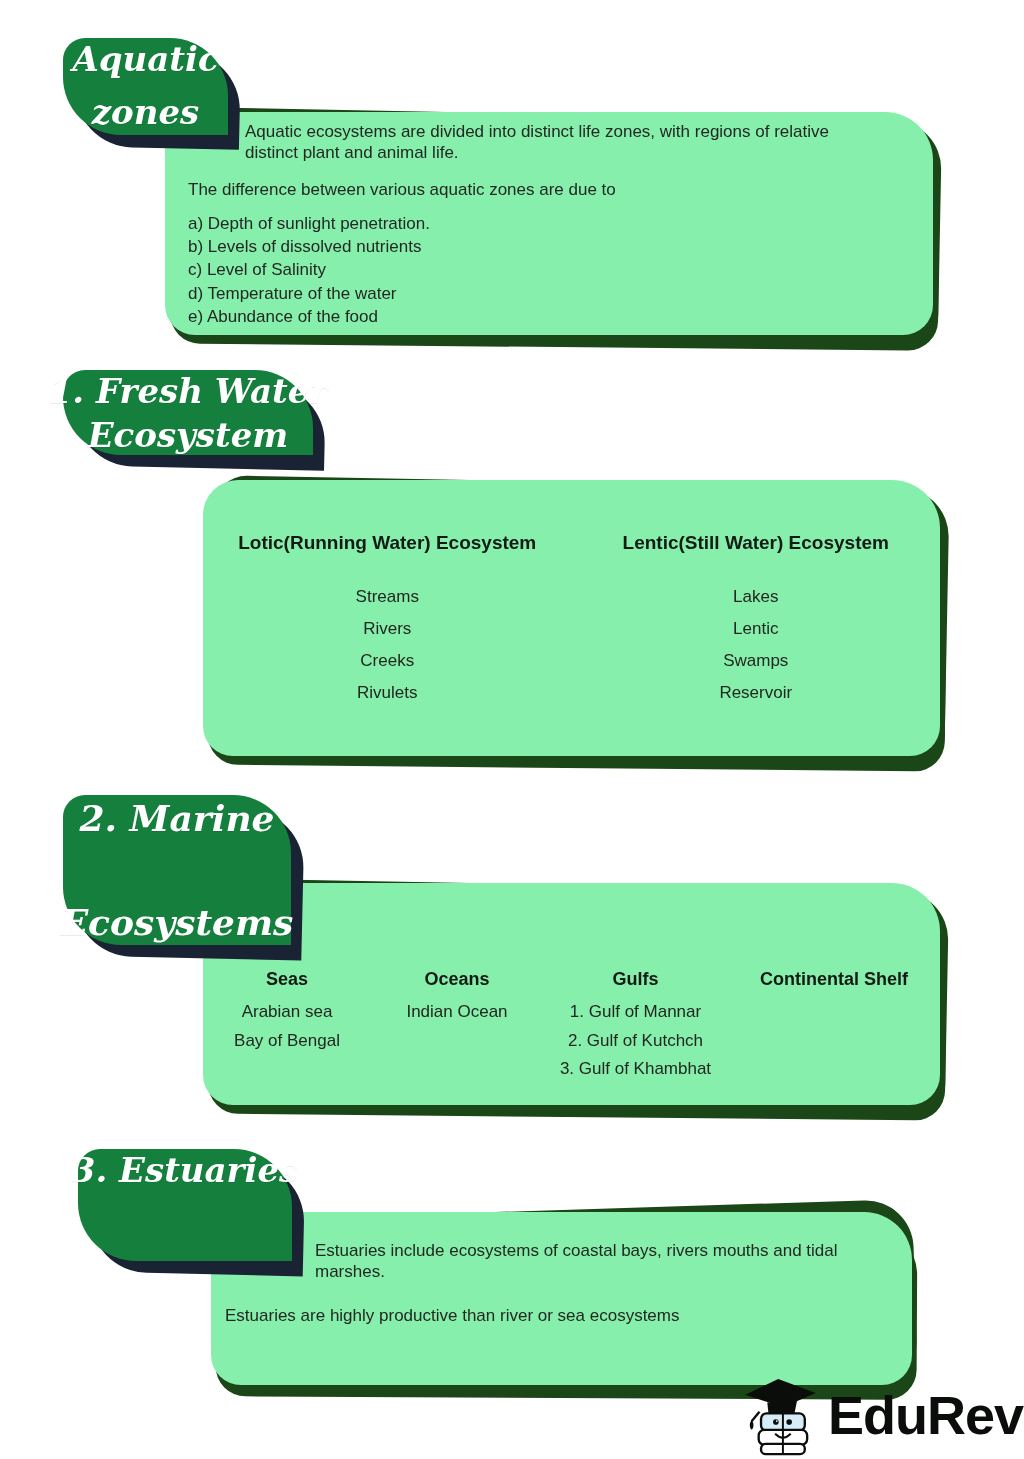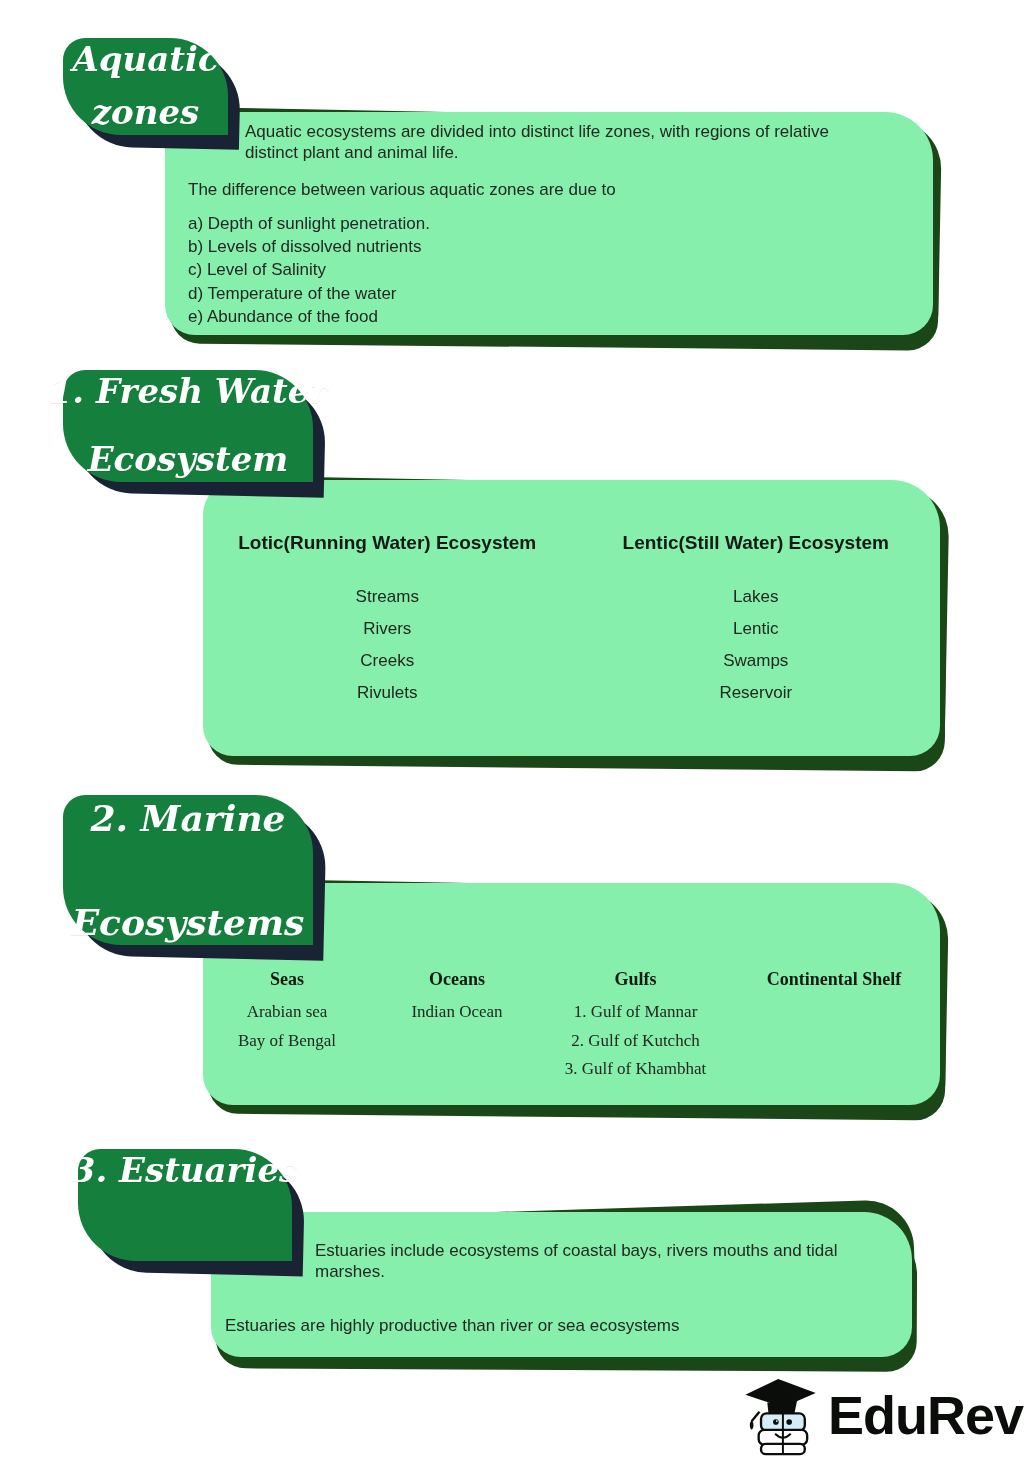--- a/index.html
+++ b/index.html
@@ -71,21 +71,21 @@
   .s2-col-items div { font-size: 17px; line-height: 32px; }
 
   .s3-grid { display: grid; grid-template-columns: 168px 172px 185px 212px; padding-top: 86px; }
   .s3-col { text-align: center; }
   .s3-col .col-header { font-size: 18px; }
   .s3-items { margin-top: 8px; }
   .s3-items div { font-size: 17px; line-height: 28.5px; }
 
   .s4-face { padding: 28px 20px 0 14px; }
   .s4-p1 { margin-left: 90px; }
-  .s4-p2 { margin-top: 33px; }
+  .s4-p2 { margin-top: 23px; }
 
   
   .brand-text {
     position: absolute; left: 828px; top: 1384px;
     font-size: 54px; font-weight: 700; letter-spacing: -1px;
     color: #0b0d0b; z-index: 4;
   }
   .mascot { position: absolute; left: 736px; top: 1374px; z-index: 4; }
 </style>
 </head>
@@ -130,28 +130,28 @@
           <div class="s2-col-items">
             <div>Lakes</div>
             <div>Lentic</div>
             <div>Swamps</div>
             <div>Reservoir</div>
           </div>
         </div>
       </div>
     </div>
   </div>
-  <div class="blabel" style="left:63px; top:370px; width:250px; height:112px;">
+  <div class="blabel" style="left:63px; top:370px; width:250px; height:85px;">
     <div class="bface">
       <div class="script">1. Fresh Water</div>
       <div class="script">Ecosystem</div>
     </div>
   </div>
 
-  <div class="gbox" style="left:203px; top:883px; width:737px; height:222px;font-family:Liberation Serif, serif;">
+  <div class="gbox" style="left:203px; top:883px; width:737px; height:222px;">
     <div class="gface">
       <div class="s3-grid">
         <div class="s3-col">
           <div class="col-header">Seas</div>
           <div class="s3-items">
             <div>Arabian sea</div>
             <div>Bay of Bengal</div>
           </div>
         </div>
         <div class="s3-col">
@@ -167,28 +167,28 @@
             <div>2. Gulf of Kutchch</div>
             <div>3. Gulf of Khambhat</div>
           </div>
         </div>
         <div class="s3-col">
           <div class="col-header">Continental Shelf</div>
         </div>
       </div>
     </div>
   </div>
-  <div class="blabel" style="left:63px; top:795px; width:250px; height:150px;">
+  <div class="blabel" style="left:63px; top:795px; width:228px; height:150px;">
     <div class="bface">
       <div class="script lg">2. Marine</div>
       <div class="script lg">Ecosystems</div>
     </div>
   </div>
 
-  <div class="gbox flip" style="left:211px; top:1212px; width:701px; height:145px;">
+  <div class="gbox flip" style="left:211px; top:1212px; width:701px; height:173px;">
     <div class="gface s4-face">
       <p class="body-text s4-p1">Estuaries include ecosystems of coastal bays, rivers mouths and tidal marshes.</p>
       <p class="body-text s4-p2">Estuaries are highly productive than river or sea ecosystems</p>
     </div>
   </div>
   <div class="blabel" style="left:78px; top:1149px; width:214px; height:112px;">
     <div class="bface">
       <div class="script">3. Estuaries</div>
     </div>
   </div>

